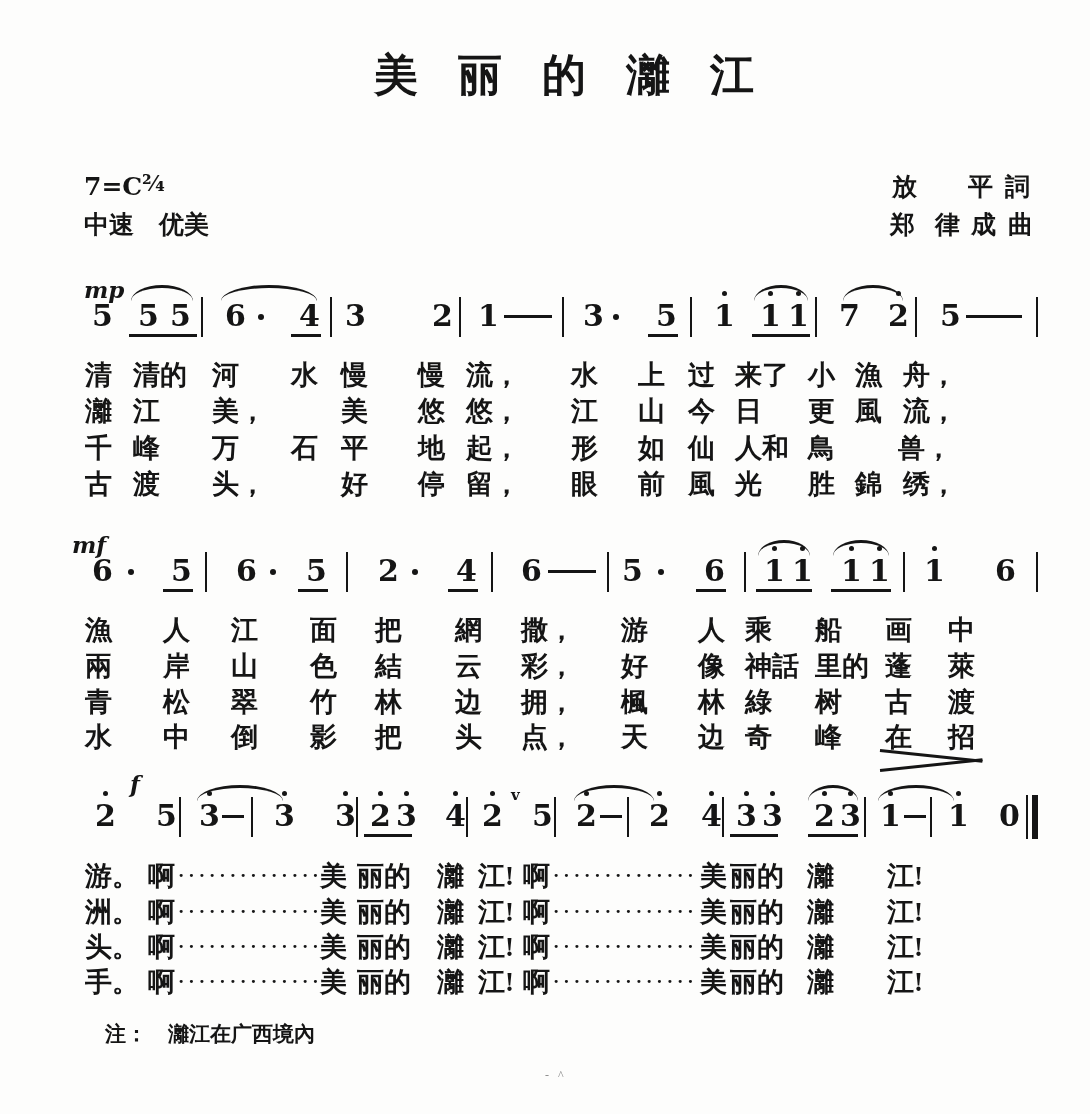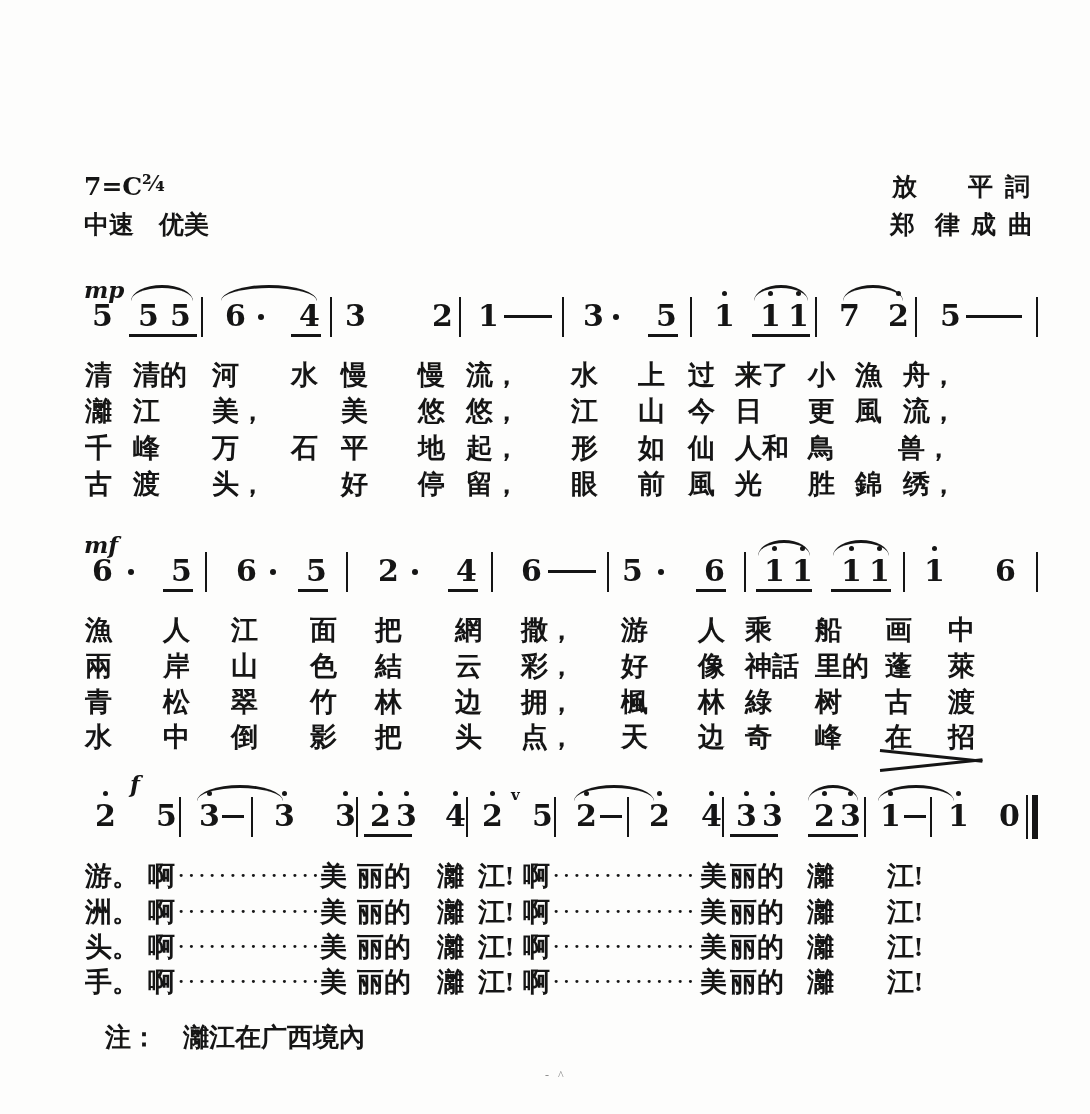--- a/index.html
+++ b/index.html
@@ -5,21 +5,21 @@
   html,body{margin:0;padding:0;background:#e8e8e8;}
   .page{position:relative;width:1090px;height:1114px;margin:0 auto;background:#fdfdfc;
         color:#151515;font-family:"Liberation Serif","DejaVu Serif",serif;overflow:hidden;}
   .abs{position:absolute;white-space:nowrap;}
   .title{margin:0;left:374px;top:46px;font-family:"DejaVu Serif","Liberation Serif",serif;
          font-size:44px;font-weight:700;letter-spacing:40px;}
   .key{left:84px;top:172px;font-family:"DejaVu Serif",serif;font-size:25px;font-weight:700;}
   .time{left:142px;top:170px;font-family:"DejaVu Serif",serif;font-size:22px;font-weight:700;}
   .cjk{font-size:25px;font-weight:600;}
   .tempo{left:84px;top:208px;}
-  .footnote{left:105px;top:1020px;font-size:26px;font-weight:600;}
+  .footnote{left:105px;top:1020px;font-size:21px;font-weight:600;}
   .smudge{left:545px;top:1068px;font-size:12px;color:#8a8a8a;letter-spacing:3px;}
   
   .mline{position:absolute;left:0;width:100%;height:40px;}
   .tk{position:absolute;}
   .n{font-family:"DejaVu Serif","Liberation Serif",serif;font-size:30px;font-weight:700;line-height:32px;}
   .hd{position:absolute;left:50%;margin-left:-2px;top:-9px;width:5px;height:5px;border-radius:50%;background:#151515;}
   .adot{top:14px;width:6px;height:6px;border-radius:50%;background:#151515;}
   .bar{top:-3px;width:2px;height:40px;background:#151515;}
   .endbar{top:-5px;width:12px;height:44px;}
   .endbar .e1{position:absolute;left:0;top:0;width:2px;height:100%;background:#151515;}
@@ -36,20 +36,21 @@
   .dim .l2{top:21px;transform:rotate(-6deg);}
   
   .lrow{position:absolute;left:0;width:100%;height:34px;}
   .ly{position:absolute;font-size:27px;font-weight:600;white-space:nowrap;}
   .ly.dots{font-size:19px;font-weight:700;letter-spacing:4px;top:7px;}
 </style>
 </head>
 <body>
 
 <div class="page" id="page">
+  <h1 class="abs title">美丽的灕江</h1>
   <span class="abs key">7=C</span>
   <span class="abs time">²⁄₄</span>
   <span class="abs tempo cjk">中速　优美</span>
   <div class="abs footnote">注：　灕江在广西境內</div>
   <span class="abs smudge">- ^</span>
 <div class="abs cjk" style="left: 892px; top: 170px;">放</div>
     <div class="abs cjk" style="left: 968px; top: 170px;">平</div>
     <div class="abs cjk" style="left: 1005px; top: 170px;">詞</div>
     <div class="abs cjk" style="left: 890px; top: 208px;">郑</div>
     <div class="abs cjk" style="left: 935px; top: 208px;">律</div>
@@ -88,21 +89,21 @@
       <div class="tk bar" style="left: 815px;"></div>
       <div class="tk slur" style="left: 843px; width: 60px;"></div>
       <div class="tk n" style="left: 839px;">7</div>
       <div class="tk n" style="left: 888px;">2<div class="hd"></div></div>
       <div class="tk bar" style="left: 915px;"></div>
       <div class="tk n" style="left: 940px;">5</div>
       <div class="tk dash" style="left: 966px; width: 56px;"></div>
       <div class="tk bar" style="left: 1036px;"></div>
     </div>
     <div class="mline" style="top: 555px;">
-      <div class="tk dyn" style="left: 84px; top: -24px;">mf</div>
+      <div class="tk dyn" style="left: 72px; top: -24px;">mf</div>
       <div class="tk n" style="left: 92px;">6</div>
       <div class="tk adot" style="left: 128px;"></div>
       <div class="tk n" style="left: 171px;">5</div>
       <div class="tk ul" style="left: 163px; width: 30px;"></div>
       <div class="tk bar" style="left: 205px;"></div>
       <div class="tk n" style="left: 236px;">6</div>
       <div class="tk adot" style="left: 270px;"></div>
       <div class="tk n" style="left: 306px;">5</div>
       <div class="tk ul" style="left: 298px; width: 30px;"></div>
       <div class="tk bar" style="left: 346px;"></div>

